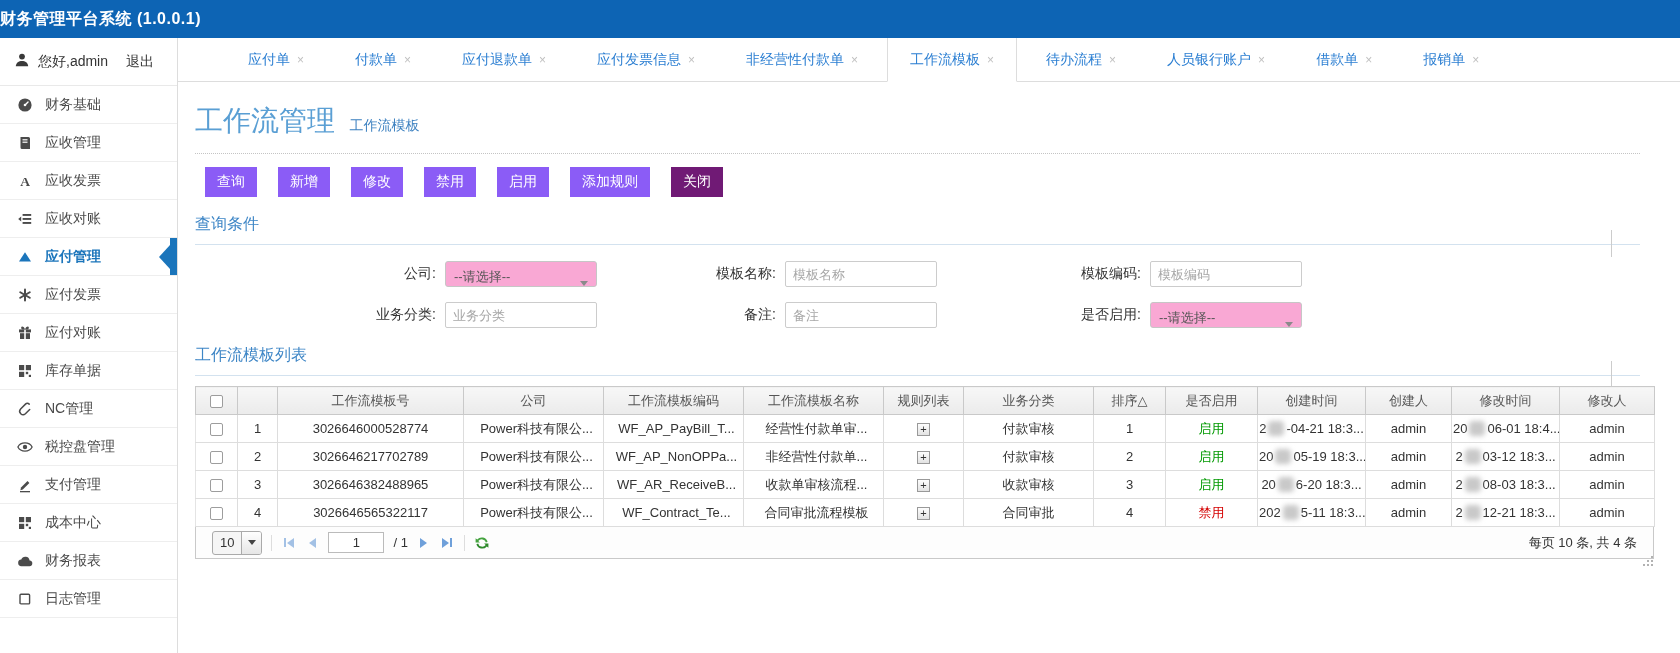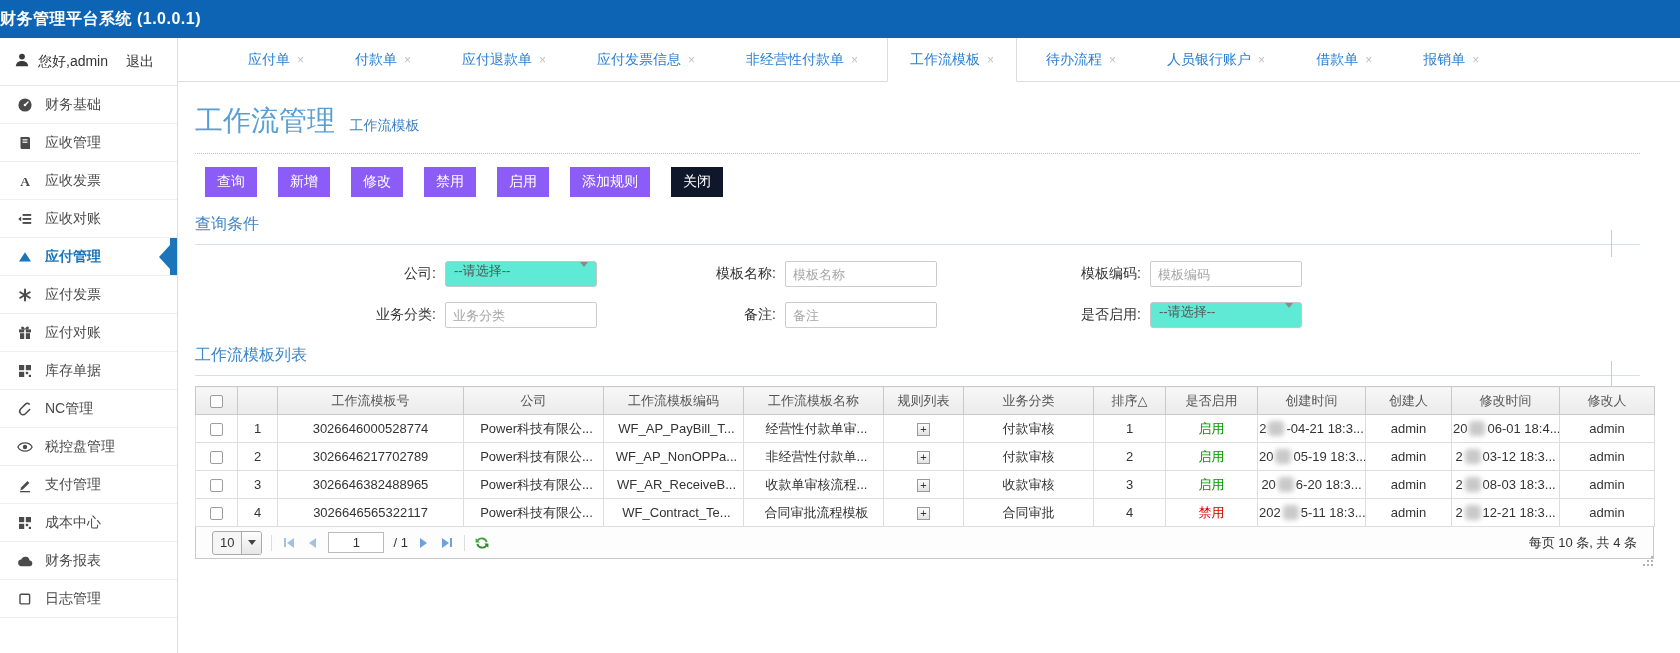--- a/index.html
+++ b/index.html
@@ -37,37 +37,37 @@
   
   .page-head { padding:20px 0 0 17px; }
   .page-title { font-size:28px; color:#5a9fd4; font-weight:normal; }
   .page-subtitle { font-size:14px; color:#3c80c0; margin-left:10px; }
   .dotted { margin:13px 0 0 17px; width:1445px; border-top:1px dotted #c4c4c4; }
 
   
   .toolbar { margin:13px 0 0 27px; display:flex; gap:21px; }
   .btn { min-width:44px; height:30px; background:#8b5cf6; color:#fff; font-size:14px; border:none;
     padding:0 12px; cursor:pointer; font-family:inherit; }
-  .btn.muted { background:#0f172a; }
+  .btn.muted { background:#701a75; }
 
   
   .section-head { position:relative; margin:0 0 0 17px; width:1445px; padding:17px 0 9px;
     font-size:16px; color:#3e86c6; border-bottom:1px solid #d3e2ef; }
   .section-head .tick { position:absolute; right:28px; bottom:-13px; width:1px; height:27px; background:#ccc; }
 
   
   .query-form { margin:16px 0 0 17px; width:1445px; display:grid;
     grid-template-columns:430px 430px 585px; row-gap:15px; }
   .field { display:flex; align-items:center; }
   .field .flabel { text-align:right; font-size:14px; color:#333; padding-right:9px; }
   .field.col0 .flabel { width:250px; }
   .field.col1 .flabel { width:160px; }
   .field.col2 .flabel { width:95px; }
-  .fselect { width:152px; height:26px; border:1px solid #c6c6c6; border-radius:3px; background:#5eead4;
-    display:flex; align-items:flex-start; justify-content:space-between; padding:0 8px; font-size:13px; color:#555; cursor:pointer; }
+  .fselect { width:152px; height:26px; border:1px solid #c6c6c6; border-radius:3px; background:#f9a8d4;
+    display:flex; align-items:flex-end; justify-content:space-between; padding:0 8px; font-size:13px; color:#555; cursor:pointer; }
   .fsarrow { border-left:4px solid transparent; border-right:4px solid transparent; border-top:5px solid #8a8a8a; }
   .finput { width:152px; height:26px; border:1px solid #ccc; border-radius:2px; padding:0 7px;
     font-size:13px; color:#333; font-family:inherit; }
   .finput::placeholder { color:#a6a6a6; opacity:1; }
 
   
   .table-wrap { margin:10px 0 0 17px; width:1459px; position:relative; }
   table.grid { border-collapse:collapse; table-layout:fixed; width:1459px; font-size:13px; color:#333; }
   table.grid th { background:linear-gradient(#f7f7f7,#ebebeb); border:1px solid #c9c9c9; height:28px;
     font-weight:normal; color:#555; text-align:center; cursor:pointer; }

